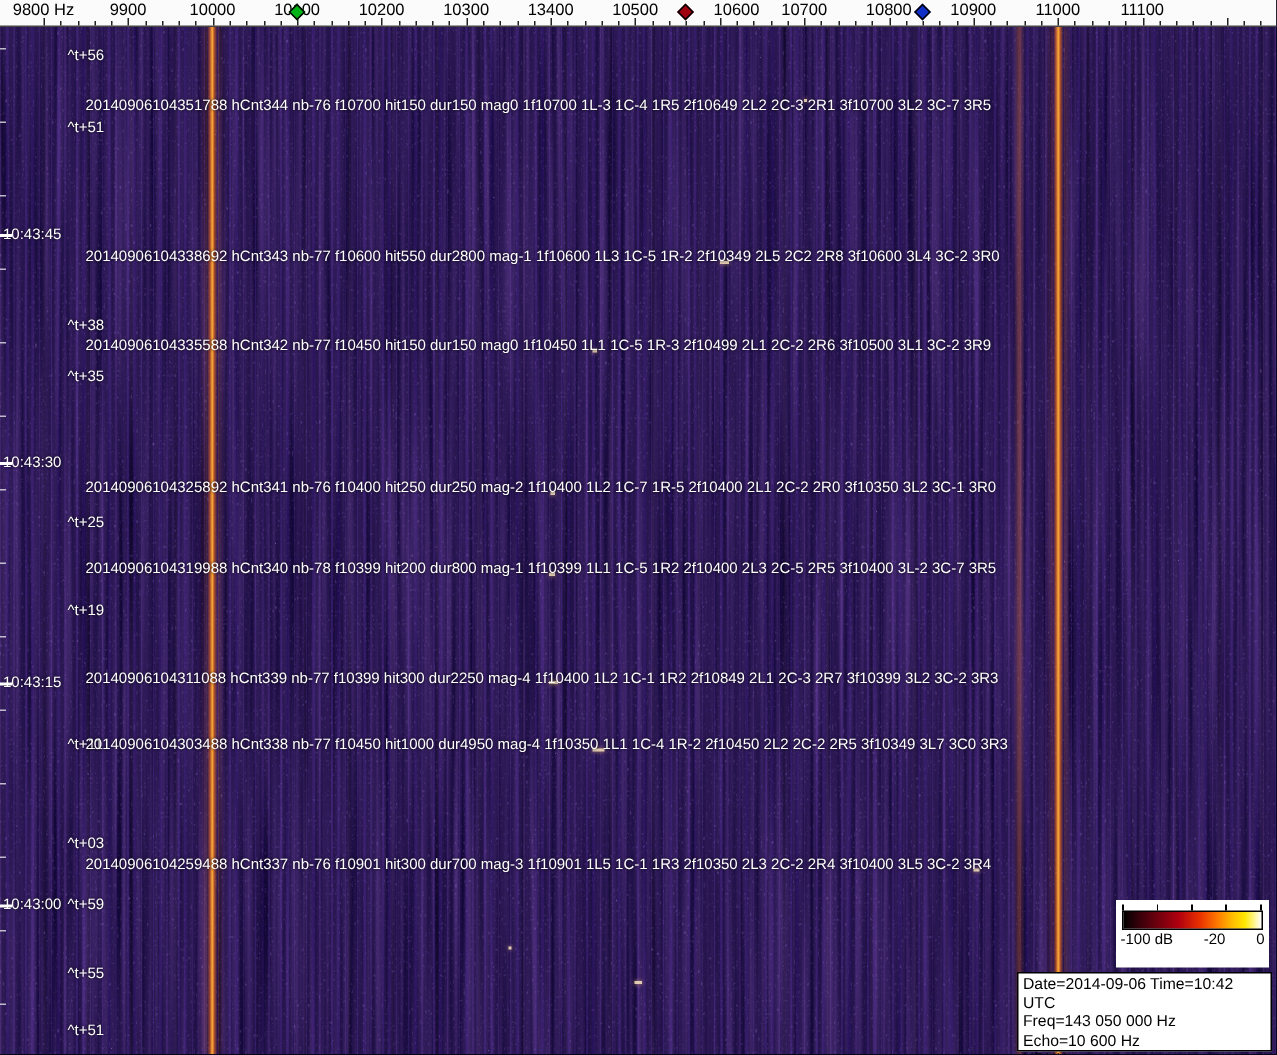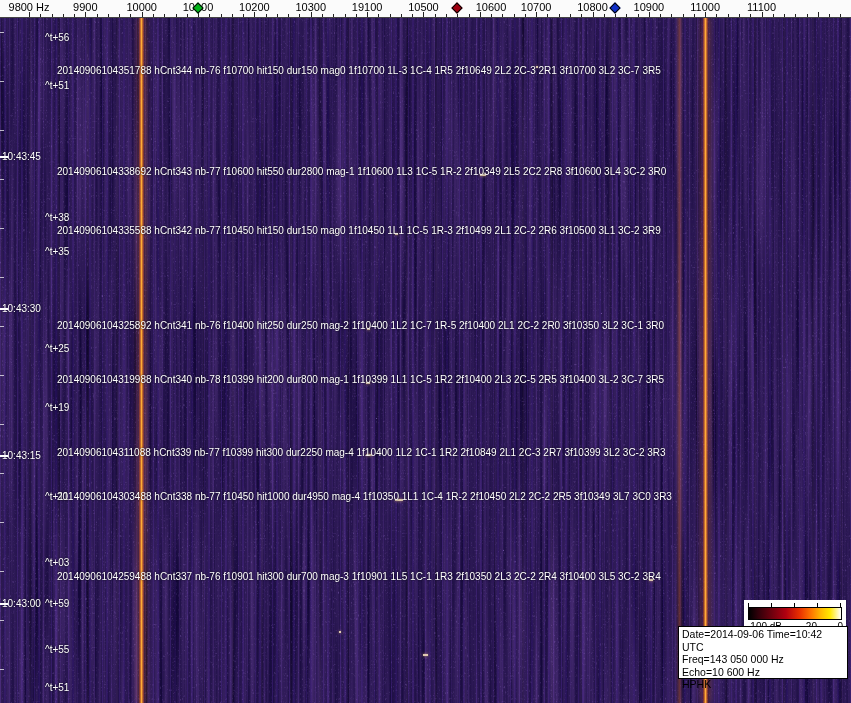--- a/index.html
+++ b/index.html
@@ -47,21 +47,21 @@
   
   .legend{position:absolute;left:744px;top:582px;width:102px;height:45px;background:#fff;z-index:5;}
   .lticks{margin:3px 4px 0 4px;height:4px;
           background:repeating-linear-gradient(90deg,#000 0 1px,rgba(0,0,0,0) 1px 23px);}
   .lbar{margin:0 4px;height:13px;border:1px solid #000;box-sizing:border-box;
         background:linear-gradient(90deg,#000 0%,#30000a 10%,#70000e 25%,#b00010 40%,
                    #e83000 55%,#ff7800 68%,#ffb800 78%,#ffe800 88%,#fff 100%);}
   .llabels{display:flex;justify-content:space-between;font-size:10px;color:#000;padding:1px 3px;align-items:flex-end;}
 
   
-  .infobox{position:absolute;left:678px;top:608px;width:170px;height:53px;background:#fff;
+  .infobox{position:absolute;left:678px;top:630px;width:170px;height:53px;background:#fff;
            border:1px solid #000;box-sizing:border-box;color:#000;
            font-size:10.5px;line-height:12.5px;padding:1px 3px;z-index:6;}
 </style>
 </head>
 <body>
 
 <div class="stage">
 
   <div class="ruler" id="ruler">
       <div class="tick major" style="left: 29px;"></div>
@@ -136,21 +136,21 @@
       <div class="tick minor" style="left: 806.63px;"></div>
       <div class="tick major" style="left: 817.9px;"></div>
       <div class="tick minor" style="left: 829.17px;"></div>
       <div class="tick minor" style="left: 840.44px;"></div>
       <div class="rlabel" style="left: 29px;">9800 Hz</div>
       <div class="rlabel" style="left: 85.35px;">9900</div>
       <div class="rlabel" style="left: 141.7px;">10000</div>
       <div class="rlabel" style="left: 198.05px;">10100</div>
       <div class="rlabel" style="left: 254.4px;">10200</div>
       <div class="rlabel" style="left: 310.75px;">10300</div>
-      <div class="rlabel" style="left: 367.1px;">19100</div>
+      <div class="rlabel" style="left: 367.1px;">13400</div>
       <div class="rlabel" style="left: 423.45px;">10500</div>
       <div class="rlabel" style="left: 491px;">10600</div>
       <div class="rlabel" style="left: 536.15px;">10700</div>
       <div class="rlabel" style="left: 592.5px;">10800</div>
       <div class="rlabel" style="left: 648.85px;">10900</div>
       <div class="rlabel" style="left: 705.2px;">11000</div>
       <div class="rlabel" style="left: 761.55px;">11100</div>
       <div class="marker" style="left: 194.05px; background: rgb(0, 180, 24);"></div>
       <div class="marker" style="left: 453.26px; background: rgb(160, 0, 16);"></div>
       <div class="marker" style="left: 611.04px; background: rgb(16, 48, 200);"></div>

